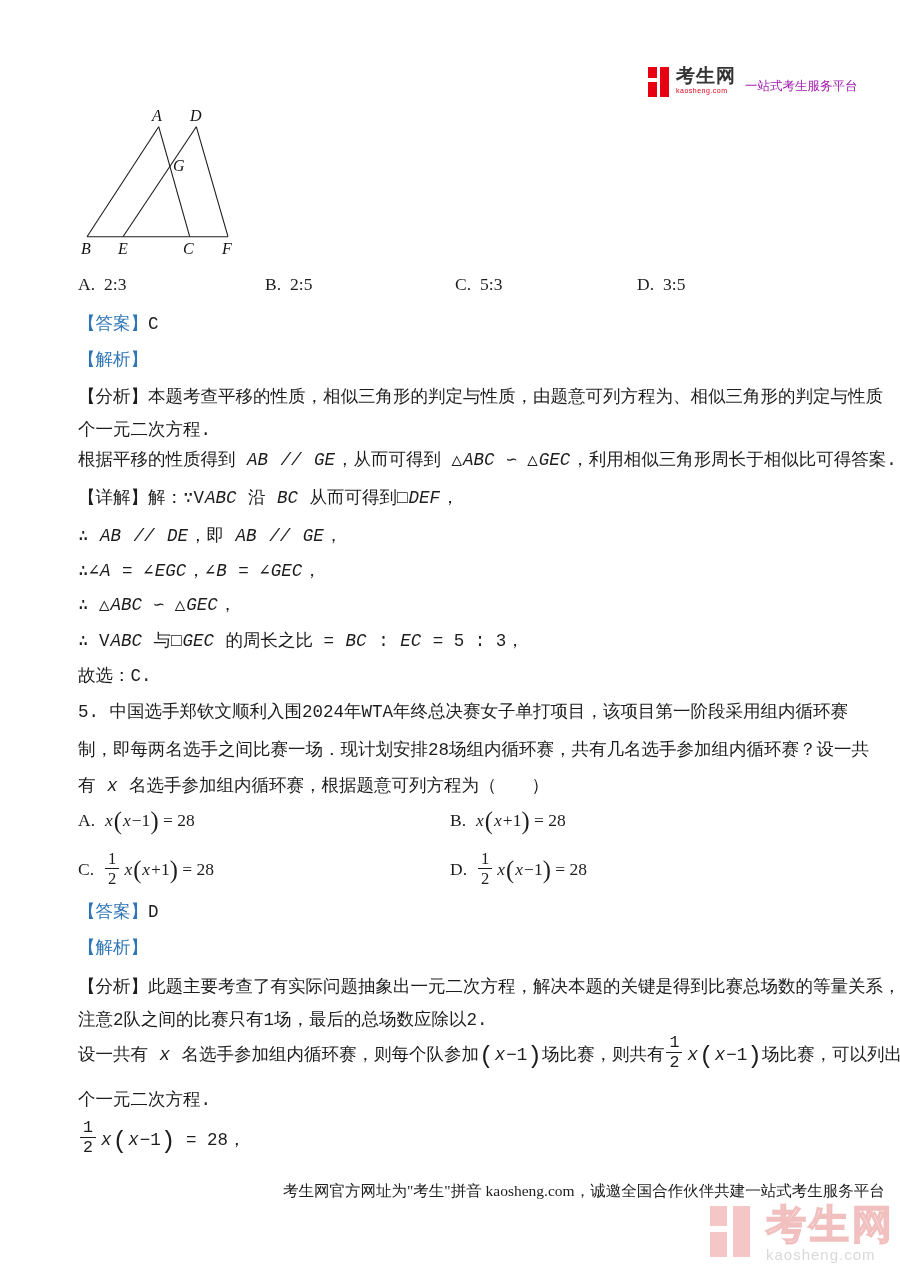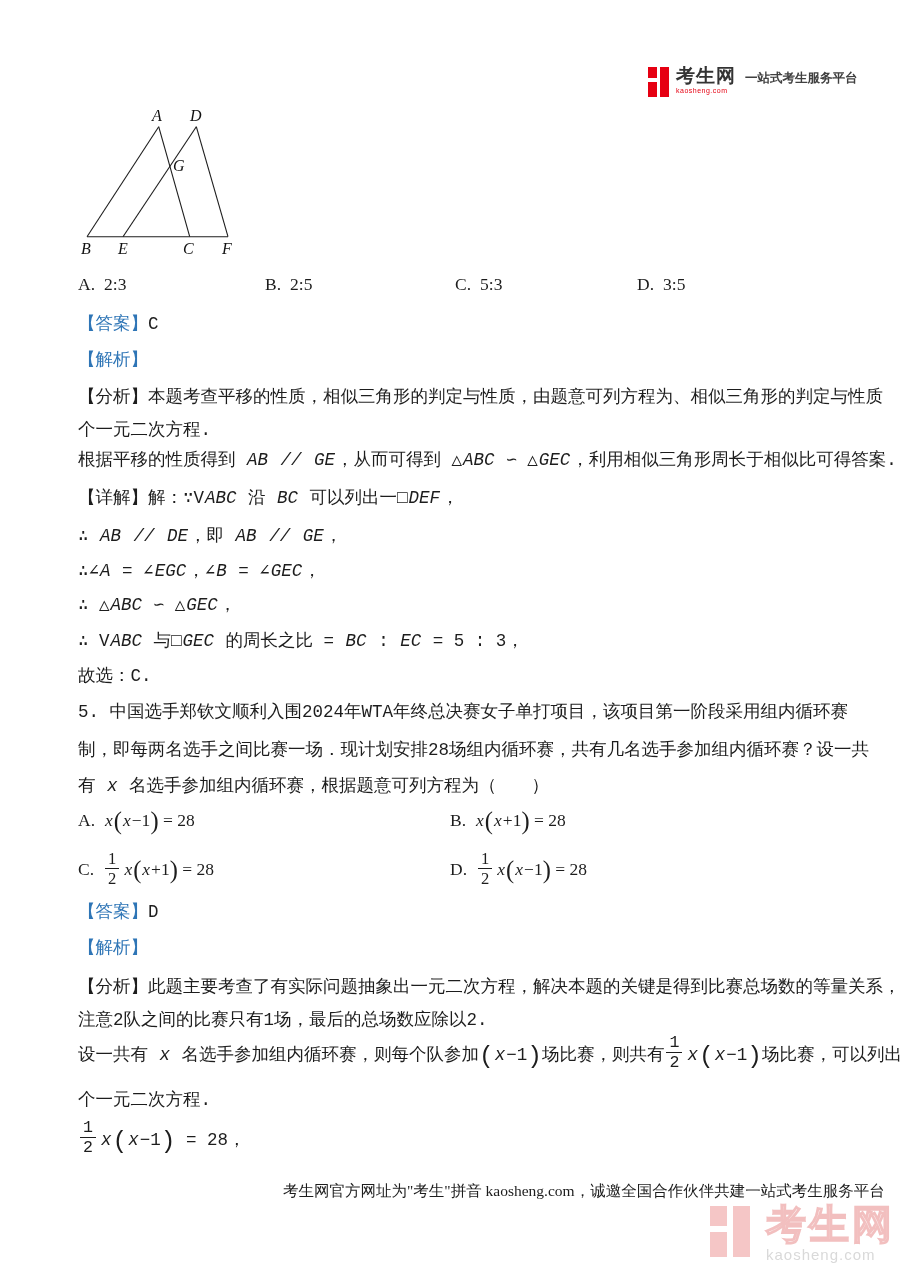--- a/index.html
+++ b/index.html
@@ -22,21 +22,21 @@
   
   .logo{position:absolute;left:648px;top:66px;display:flex;align-items:flex-start;font-family:"Liberation Sans","DejaVu Sans",sans-serif;}
   .logo-icon{position:relative;width:24px;height:31px;flex:0 0 auto;}
   .logo-icon i{position:absolute;background:#E60012;}
   .li1{left:0;top:1px;width:9px;height:11px;}
   .li2{left:0;top:16px;width:9px;height:15px;}
   .li3{left:12px;top:1px;width:9px;height:30px;}
   .logo-name{display:flex;flex-direction:column;margin-left:4px;}
   .logo-cn{font-size:19px;font-weight:700;color:#333;letter-spacing:1px;line-height:1.1;}
   .logo-dom{font-size:7px;color:#E60012;letter-spacing:0.5px;}
-  .logo-tag{color:#404040;font-size:12.5px;font-weight:700;margin-left:9px;margin-top:4px;white-space:nowrap;}
+  .logo-tag{color:#a21caf;font-size:12.5px;font-weight:400;margin-left:9px;margin-top:12px;white-space:nowrap;}
   
   .fig{position:absolute;left:76px;top:108px;}
   .fig text{font-family:"Liberation Serif","DejaVu Serif",serif;font-style:italic;font-size:16px;fill:#111;}
   
   .footer{position:absolute;left:283px;top:1181px;font-size:15.5px;white-space:nowrap;}
   .wm{position:absolute;left:710px;top:1204px;display:flex;align-items:flex-start;}
   .wm-icon{position:relative;width:48px;height:54px;flex:0 0 auto;}
   .wm-icon i{position:absolute;background:#F5C6C6;}
   .wb1{left:0;top:2px;width:17px;height:20px;}
   .wb2{left:0;top:28px;width:17px;height:25px;}
@@ -90,21 +90,21 @@
   <div class="line" style="top:311px">
     <span class="blue">【答案】</span><span>C</span>
   </div>
   <div class="line" style="top:347px">
     <span class="blue">【解析】</span>
   </div>
   <div class="line" style="top:384px">【分析】本题考查平移的性质，相似三角形的判定与性质，由题意可列方程为、相似三角形的判定与性质</div>
   <div class="line" style="top:417px">个一元二次方程.</div>
   <div class="line" style="top:447px"><span class="cn">根据平移的性质得到 </span><span class="m">AB</span><span class="m"> // </span><span class="m">GE</span><span class="cn">，从而可得到 △</span><span class="m">ABC</span><span class="cn"> ∽ △</span><span class="m">GEC</span><span class="cn">，利用相似三角形周长于相似比可得答案.</span></div>
 
-  <div class="line" style="top:485px"><span class="cn">【详解】解：∵V</span><span class="m">ABC</span><span class="cn"> 沿 </span><span class="m">BC</span><span class="cn"> 可以列出一□</span><span class="m">DEF</span><span class="cn">，</span></div>
+  <div class="line" style="top:485px"><span class="cn">【详解】解：∵V</span><span class="m">ABC</span><span class="cn"> 沿 </span><span class="m">BC</span><span class="cn"> 从而可得到□</span><span class="m">DEF</span><span class="cn">，</span></div>
   <div class="line" style="top:523px"><span class="cn">∴ </span><span class="m">AB</span><span class="m"> // </span><span class="m">DE</span><span class="cn">，即 </span><span class="m">AB</span><span class="m"> // </span><span class="m">GE</span><span class="cn">，</span></div>
   <div class="line" style="top:558px"><span class="cn">∴∠</span><span class="m">A</span><span class="cn"> = ∠</span><span class="m">EGC</span><span class="cn">，∠</span><span class="m">B</span><span class="cn"> = ∠</span><span class="m">GEC</span><span class="cn">，</span></div>
   <div class="line" style="top:592px"><span class="cn">∴ △</span><span class="m">ABC</span><span class="cn"> ∽ △</span><span class="m">GEC</span><span class="cn">，</span></div>
   <div class="line" style="top:628px"><span class="cn">∴ V</span><span class="m">ABC</span><span class="cn"> 与□</span><span class="m">GEC</span><span class="cn"> 的周长之比 = </span><span class="m">BC</span><span class="cn"> : </span><span class="m">EC</span><span class="cn"> = 5 : 3，</span></div>
   <div class="line" style="top:663px">故选：C.</div>
 
   <div class="line" style="top:699px">5. 中国选手郑钦文顺利入围2024年WTA年终总决赛女子单打项目，该项目第一阶段采用组内循环赛</div>
   <div class="line" style="top:737px">制，即每两名选手之间比赛一场．现计划安排28场组内循环赛，共有几名选手参加组内循环赛？设一共</div>
   <div class="line" style="top:773px"><span class="cn">有 </span><span class="m">x</span><span class="cn"> 名选手参加组内循环赛，根据题意可列方程为（　　）</span></div>
 

